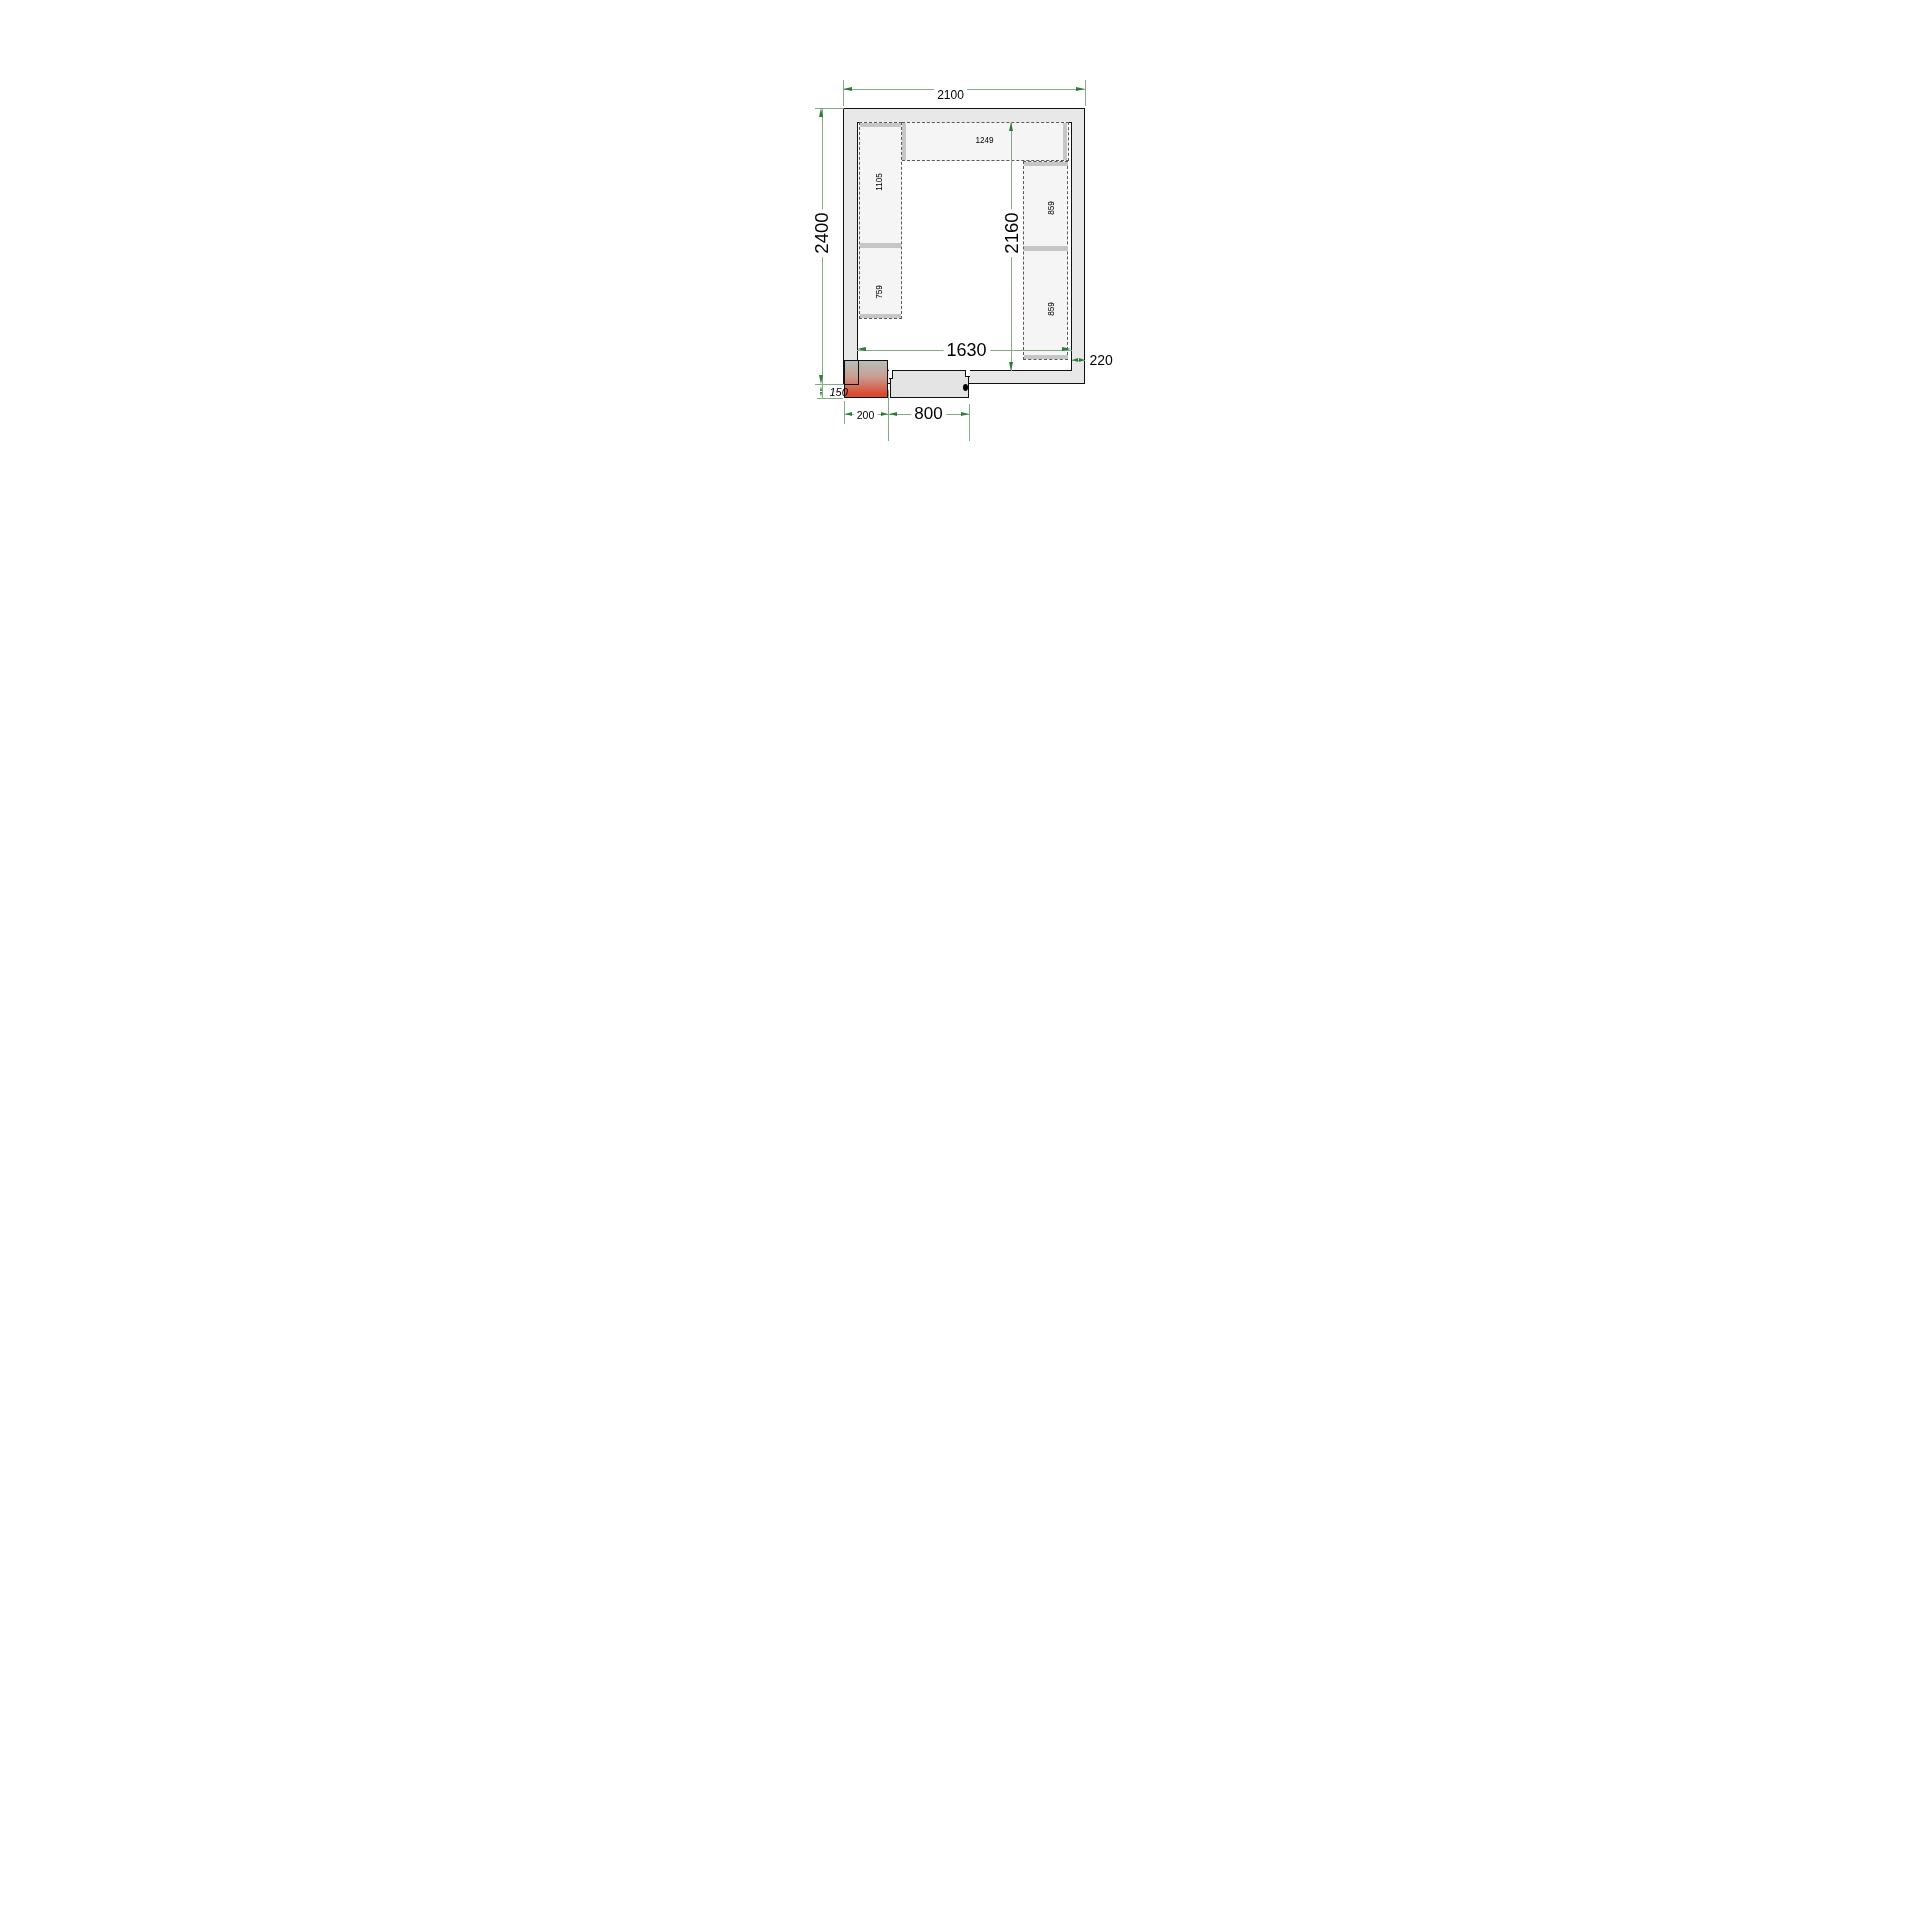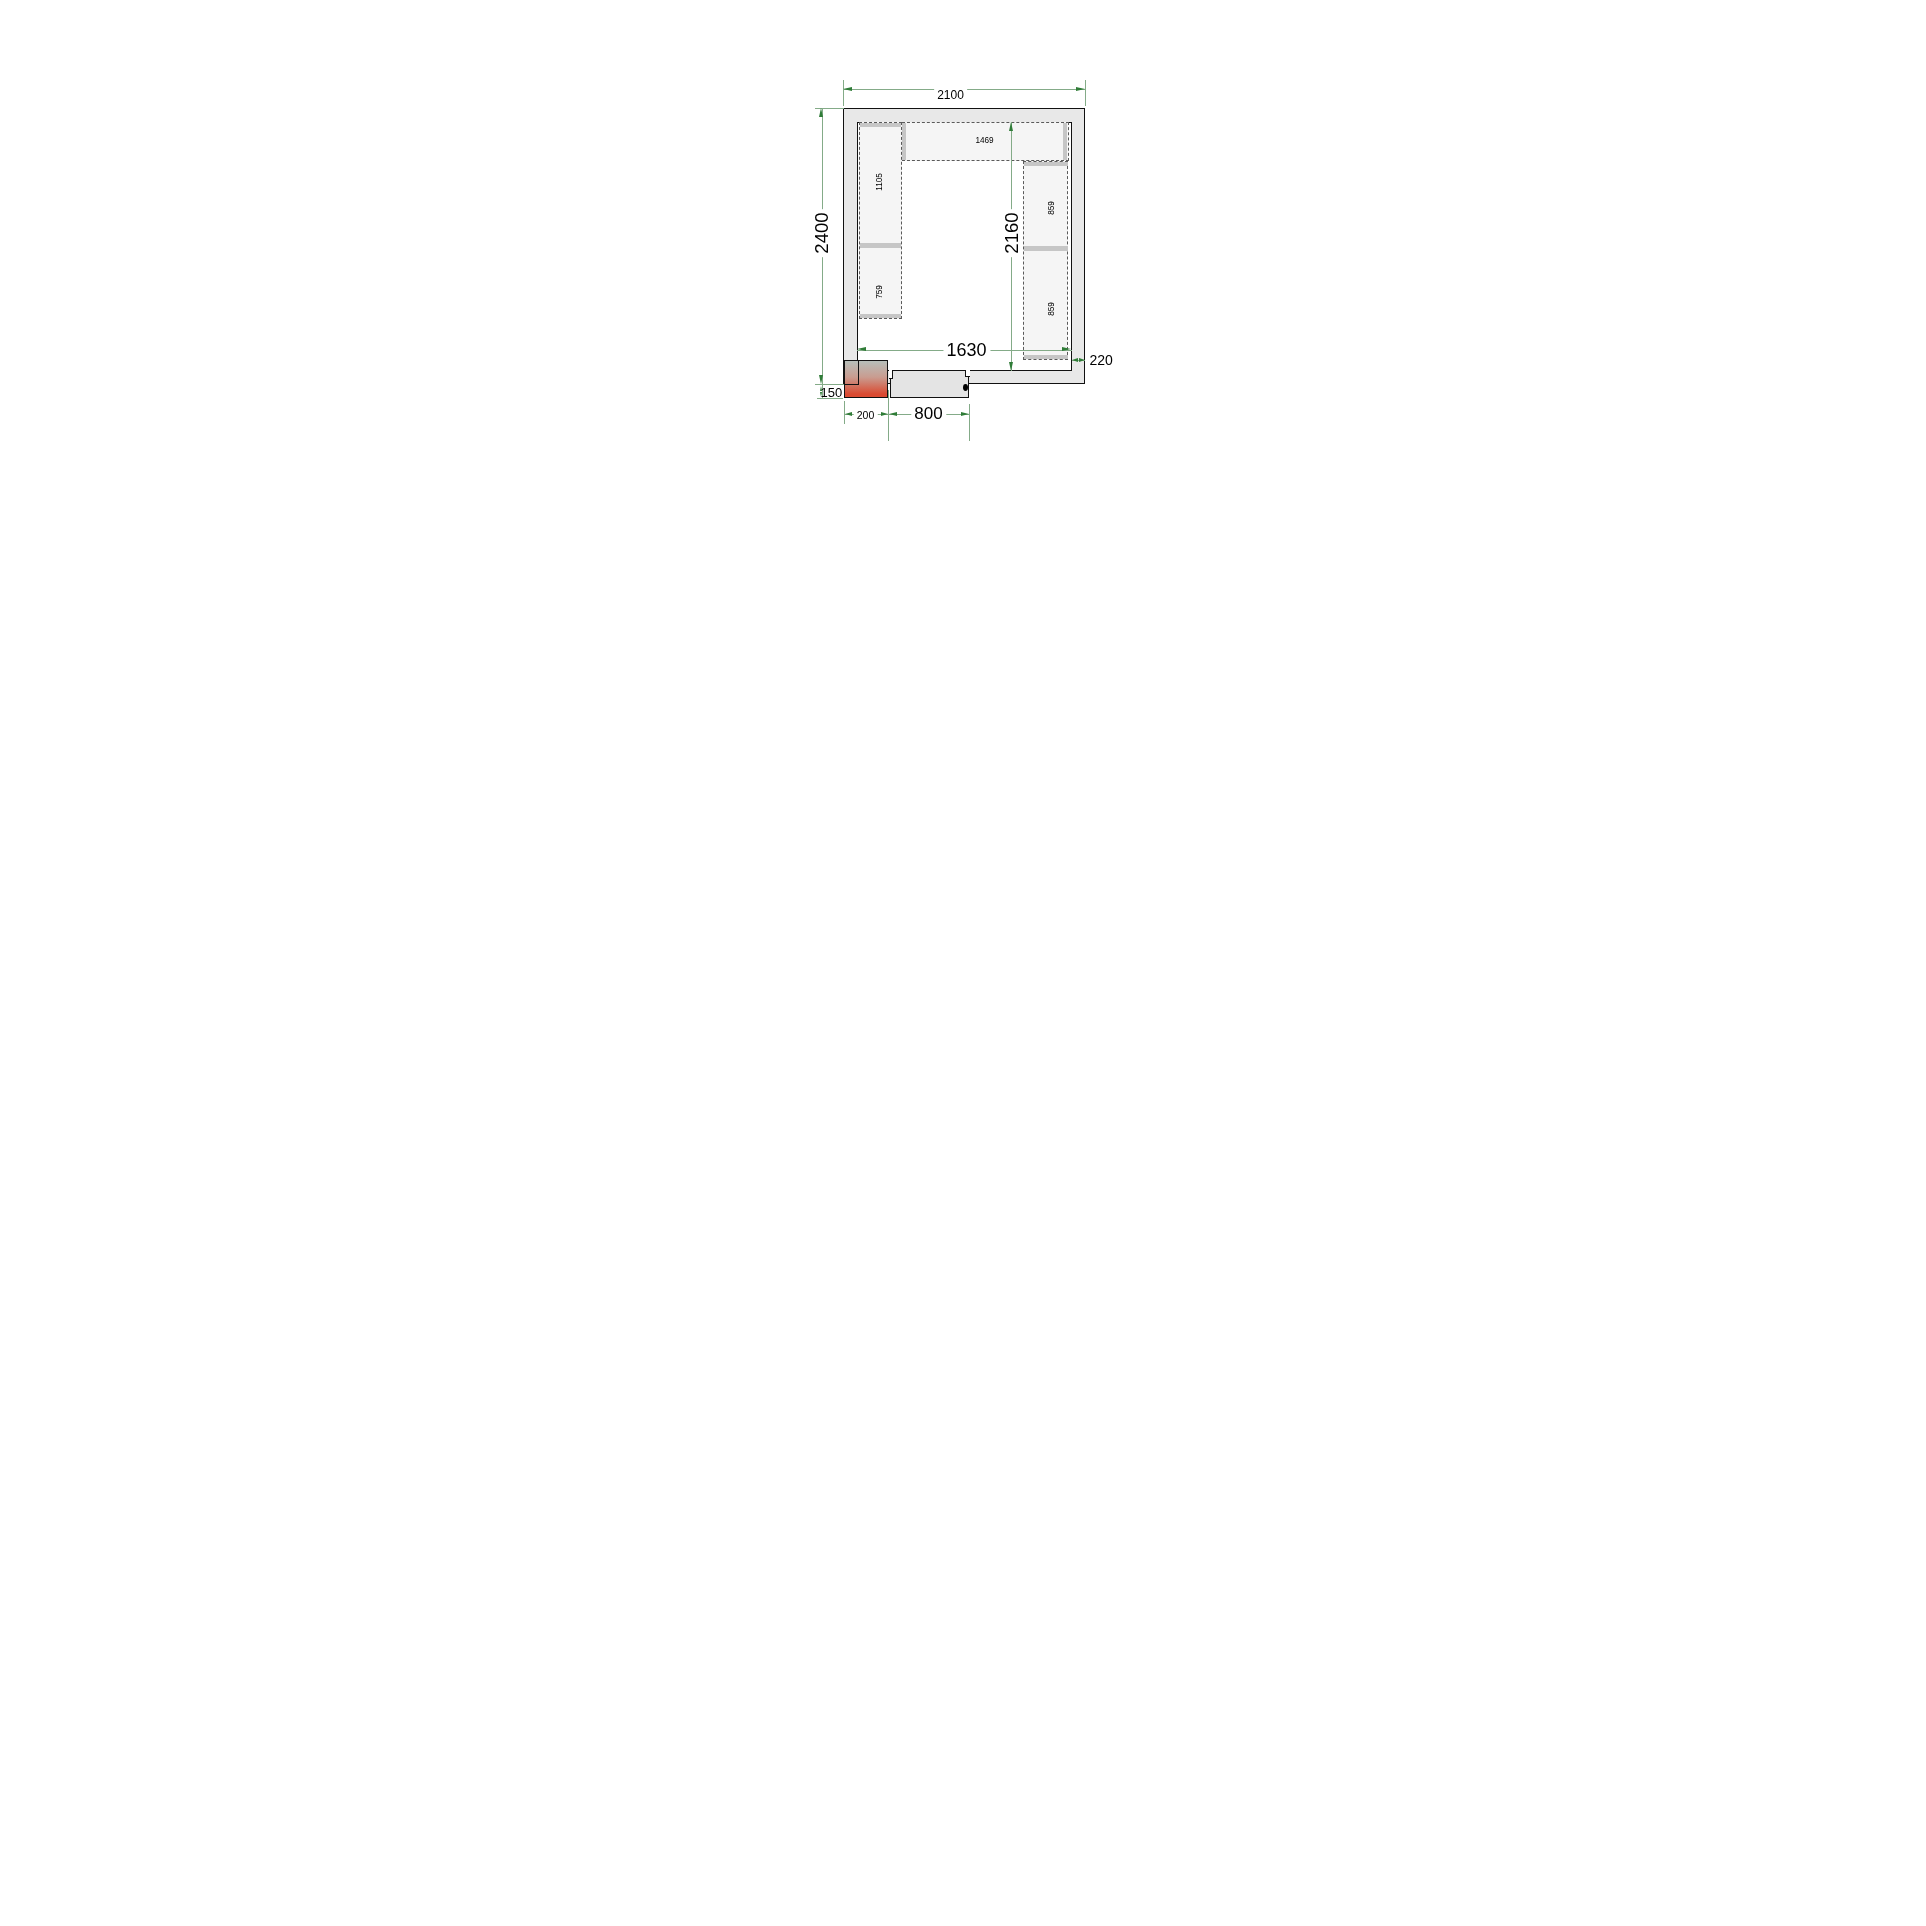--- a/index.html
+++ b/index.html
@@ -33,21 +33,21 @@
   <div class="shelf" style="left:136px;top:122px;width:43px;height:197px;"></div>
   <div class="bar" style="left:137px;top:123px;width:41px;height:4.3px;"></div>
   <div class="bar" style="left:137px;top:243px;width:41px;height:5.4px;"></div>
   <div class="bar" style="left:137px;top:314px;width:41px;height:4.3px;"></div>
   <div class="lbl ctr-rot" style="left:157px;top:182px;font-size:8.2px;">1105</div>
   <div class="lbl ctr-rot" style="left:157px;top:292px;font-size:8.2px;">759</div>
 
   <div class="shelf" style="left:179px;top:122px;width:167px;height:39px;"></div>
   <div class="bar" style="left:179px;top:123px;width:4.3px;height:37px;"></div>
   <div class="bar" style="left:340px;top:123px;width:4.3px;height:37px;"></div>
-  <div class="lbl ctr" style="left:262px;top:141px;font-size:8.2px;">1469</div>
+  <div class="lbl ctr" style="left:262px;top:141px;font-size:8.2px;">1249</div>
 
   <div class="shelf" style="left:300px;top:161px;width:45px;height:199px;"></div>
   <div class="bar" style="left:301px;top:162px;width:44px;height:4.3px;"></div>
   <div class="bar" style="left:301px;top:246px;width:44px;height:5px;"></div>
   <div class="bar" style="left:301px;top:355px;width:44px;height:4.3px;"></div>
   <div class="lbl ctr-rot" style="left:329px;top:208px;font-size:8.2px;">859</div>
   <div class="lbl ctr-rot" style="left:329px;top:309px;font-size:8.2px;">859</div>
 
   <div class="abs" style="left:121px;top:360px;width:44px;height:38px;border:1.2px solid var(--outline);
               background:linear-gradient(180deg,var(--condenser_top) 0%,var(--condenser_mid) 45%,var(--condenser_bottom) 92%);"></div>
@@ -70,21 +70,21 @@
   <div class="ext" style="left:92px;top:384px;width:29.5px;height:0.8px;"></div>
   <div class="line" style="left:99px;top:108px;width:0.8px;height:276px;"></div>
   <div class="arr u" style="left:96px;top:108px;border-width:0 2.7px 9.3px 2.7px;"></div>
   <div class="arr d" style="left:96px;top:375px;border-width:9.3px 2.7px 0 2.7px;"></div>
   <div class="lbl bgw ctr-rot" style="left:99px;top:233px;font-size:18.6px;">2400</div>
 
   <div class="line" style="left:99px;top:385px;width:0.8px;height:13.6px;"></div>
   <div class="ext" style="left:94px;top:398px;width:26px;height:0.8px;"></div>
   <div class="arr u" style="left:97px;top:386px;border-width:0 1.9px 5.8px 1.9px;"></div>
   <div class="arr d" style="left:97px;top:392px;border-width:5.8px 1.9px 0 1.9px;"></div>
-  <div class="lbl vctr" style="left:98px;top:392px;font-size:13px;">150</div>
+  <div class="lbl vctr" style="left:107px;top:392px;font-size:11px;font-style:italic;">150</div>
 
   <div class="line" style="left:288px;top:122px;width:0.8px;height:249px;"></div>
   <div class="arr u" style="left:286px;top:122px;border-width:0 2.7px 9.3px 2.7px;"></div>
   <div class="arr d" style="left:286px;top:362px;border-width:9.3px 2.7px 0 2.7px;"></div>
   <div class="lbl bgw ctr-rot" style="left:289px;top:233px;font-size:18.6px;">2160</div>
 
   <div class="line" style="left:134px;top:350px;width:215px;height:0.8px;"></div>
   <div class="arr l" style="left:134px;top:347px;border-width:2.7px 9.3px 2.7px 0;"></div>
   <div class="arr r" style="left:339px;top:347px;border-width:2.7px 0 2.7px 9.3px;"></div>
   <div class="lbl bgw ctr" style="left:244px;top:350px;font-size:18px;">1630</div>

